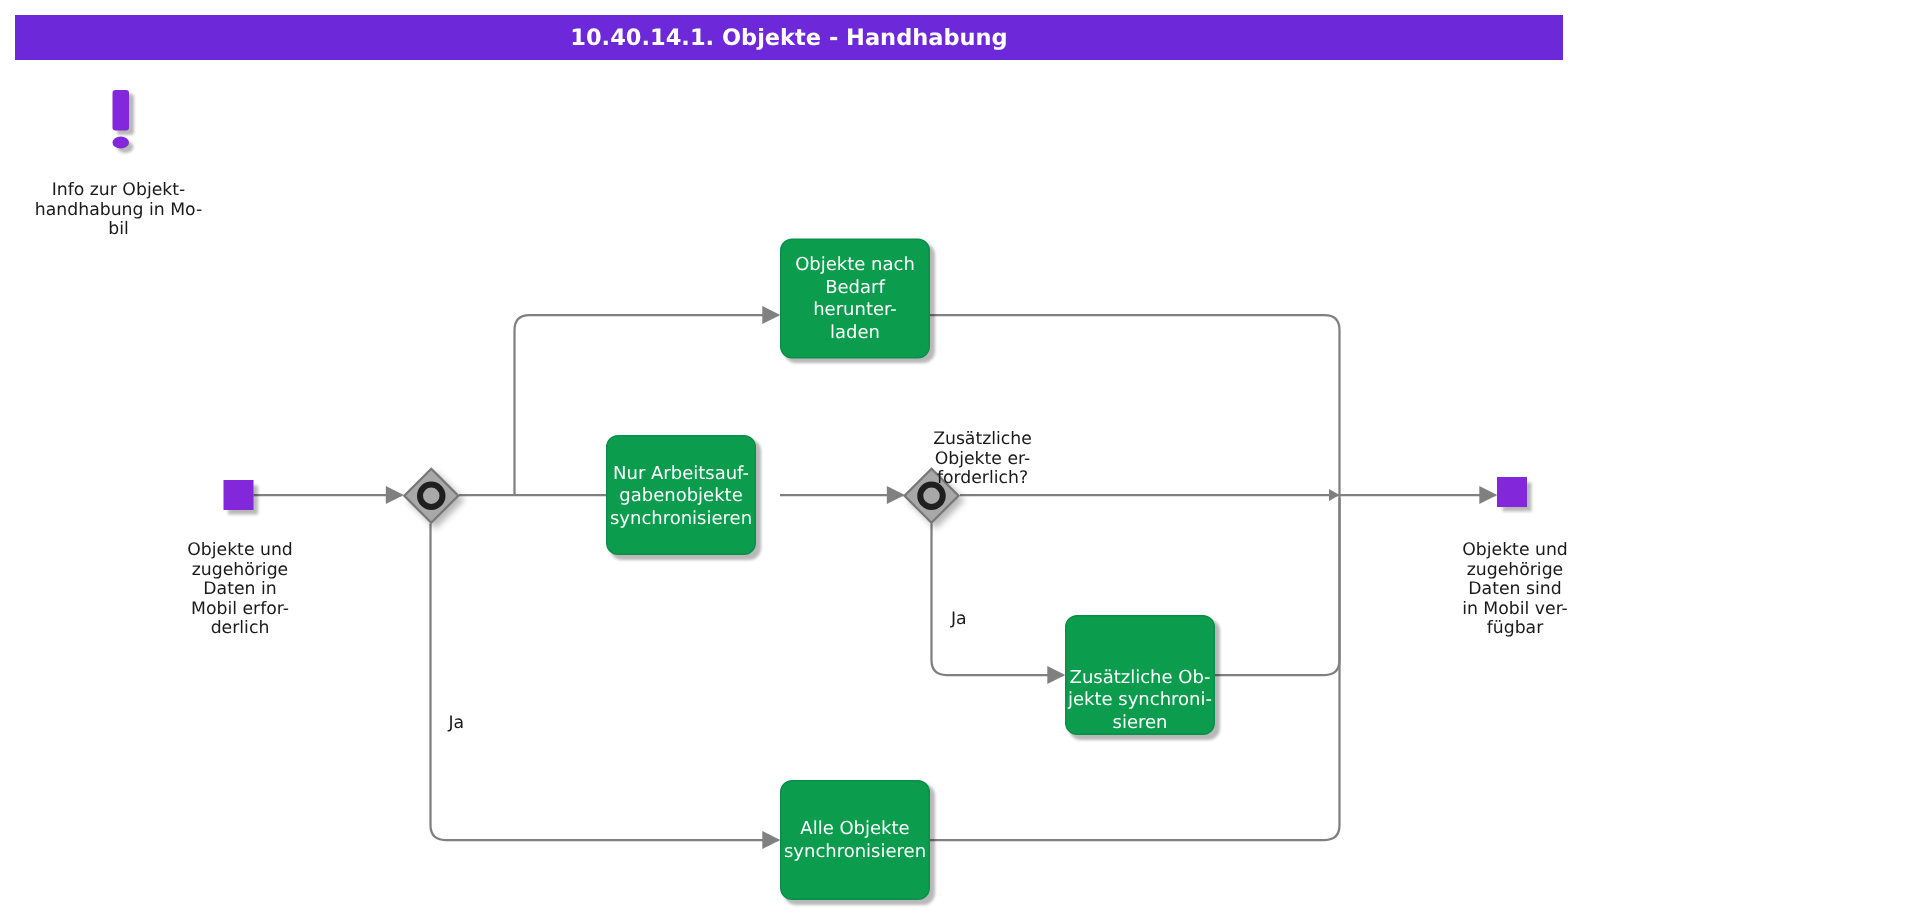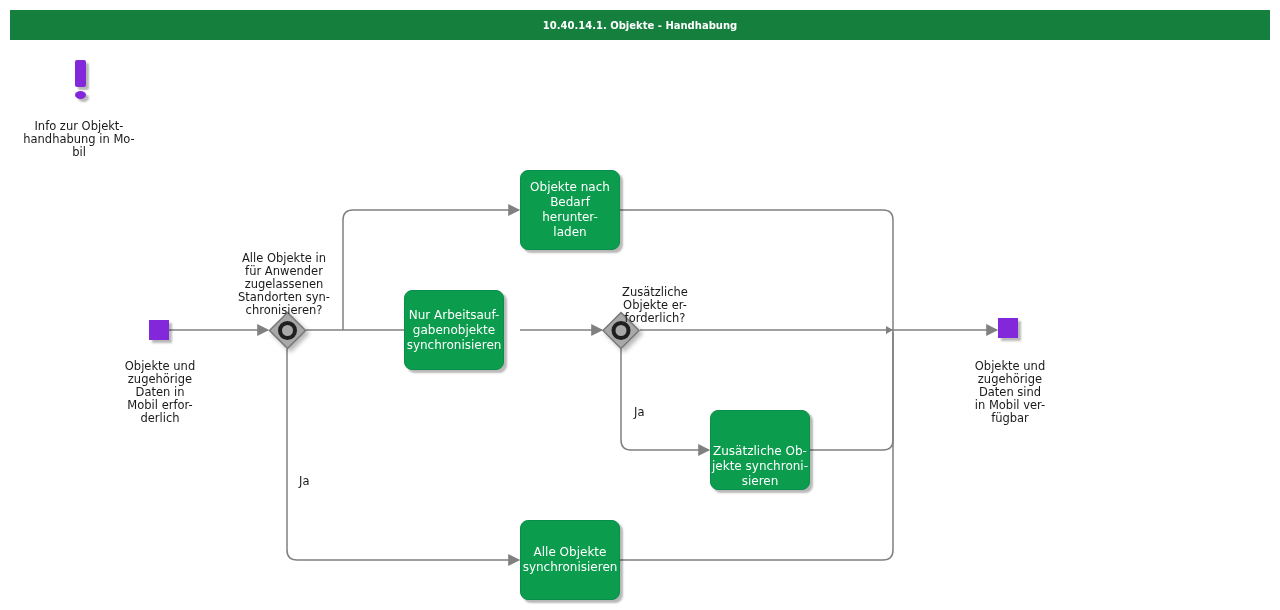--- a/index.html
+++ b/index.html
@@ -2,22 +2,22 @@
 <html><head>
 <meta charset="utf-8">
 <style>
   html,body{margin:0;padding:0;background:#ffffff;}
   #canvas{
     position:relative;width:1280px;height:610px;background:#ffffff;overflow:hidden;
     font-family:"DejaVu Sans","Liberation Sans",sans-serif;color:#1a1a1a;
   }
   
   .titlebar{
-    position:absolute;left:10px;top:10px;width:1260px;height:30px;
-    background:#15803d;color:#ffffff;font-size:10px;font-weight:bold;
+    position:absolute;left:10px;top:10px;width:1032px;height:30px;
+    background:#6d28d9;color:#ffffff;font-size:15px;font-weight:bold;
     display:flex;align-items:center;justify-content:center;
   }
   
   .flabel{
     position:absolute;transform:translateX(-50%);
     font-size:11.5px;line-height:13px;text-align:center;white-space:pre-line;color:#1a1a1a;margin-top:15px;
   }
   .jalabel{position:absolute;font-size:11.5px;color:#1a1a1a;margin-top:46px;}
   
   .evsq{
@@ -34,21 +34,21 @@
     border-radius:50%;box-shadow:3px 3px 2px rgba(0,0,0,0.28);
   }
   
   .activity{
     position:absolute;width:100px;height:80px;background:#0b9d4d;border:1px solid #08904a;
     border-radius:8px;box-sizing:border-box;
     box-shadow:3px 3px 2px rgba(0,0,0,0.28);
     color:#ffffff;font-size:12px;line-height:15px;text-align:center;white-space:pre-line;
     display:flex;align-items:center;justify-content:center;
   }
-  .box-download{left:520px;top:170px;}
+  .box-download{left:520px;top:159px;}
   .box-work{left:404px;top:290px;}
   .box-additional{left:710px;top:410px;align-items:flex-end;}
   .box-all{left:520px;top:520px;}
   svg.connectors{position:absolute;left:0;top:0;}
   .edge{stroke:#808080;stroke-width:1.5;fill:none;}
   .gateway{filter:drop-shadow(3px 3px 2px rgba(0,0,0,0.28));}
 </style>
 </head>
 <body>
 
@@ -97,25 +97,20 @@
     </g>
   </svg>
 
   <div class="evsq" style="left:149px;top:320px;"></div>
   <div class="flabel" style="left:160px;top:345px;">Objekte und
 zugehörige
 Daten in
 Mobil erfor-
 derlich</div>
 
-  <div class="flabel" style="left:284px;top:237px;">Alle Objekte in
-für Anwender
-zugelassenen
-Standorten syn-
-chronisieren?</div>
   <div class="jalabel" style="left:299px;top:428px;">Ja</div>
 
   <div class="flabel" style="left:655px;top:271px;">Zusätzliche
 Objekte er-
 forderlich?</div>
   <div class="jalabel" style="left:634px;top:359px;">Ja</div>
 
   <div class="activity box-download">
     <span>Objekte nach
 Bedarf herunter-

